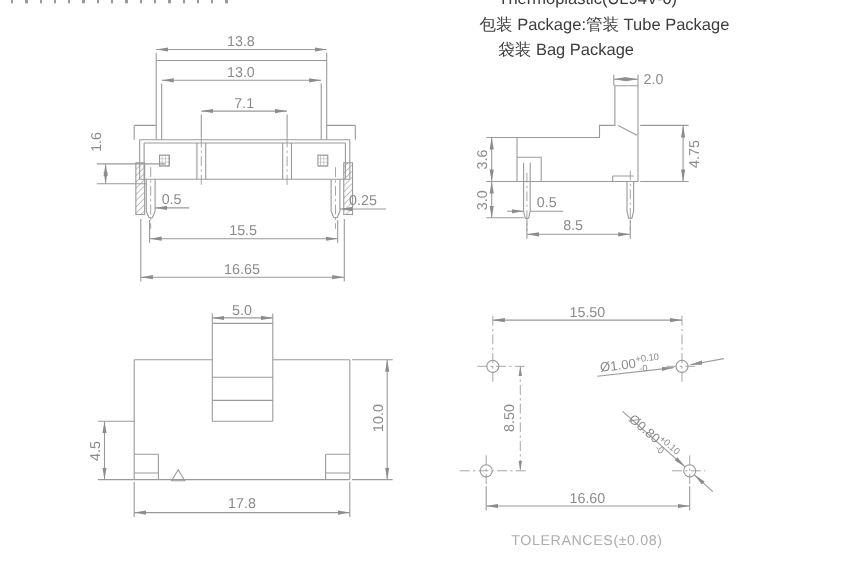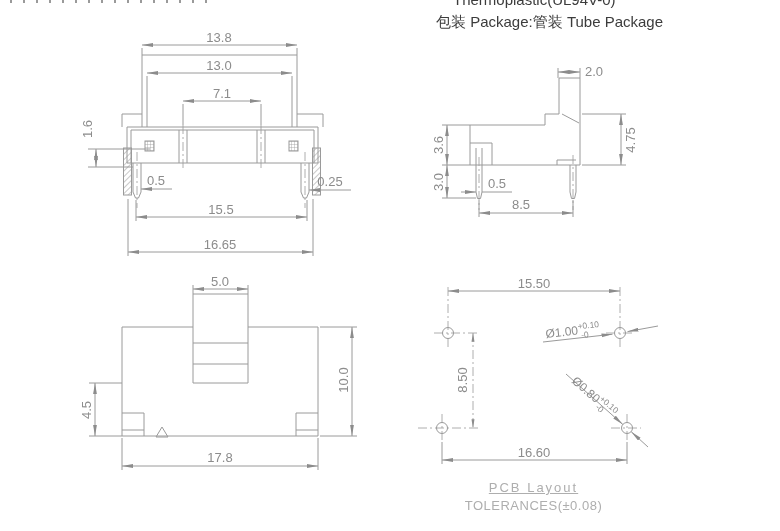--- a/index.html
+++ b/index.html
@@ -26,20 +26,21 @@
 <body>
 
 <div id="page">
 
   <div class="frag"></div>
 
   <div class="note-clip">
     <div class="inner">Thermoplastic(UL94V-0)</div>
   </div>
   <div class="note" style="left:436px;top:13px;">包装 Package:管装 Tube Package</div>
+  <div class="note" style="left:453px;top:36px;">袋装 Bag Package</div>
 
   <svg width="780" height="531" viewBox="0 0 780 531">
     <defs>
       <marker id="arrow" viewBox="0 0 11 4.4" refX="11" refY="2.2" markerWidth="11" markerHeight="4.4" orient="auto-start-reverse">
         <path d="M11,2.2 L0,0.3 L0,4.1 Z" fill="#8c8c8c"></path>
       </marker>
       <pattern id="hatch" patternUnits="userSpaceOnUse" width="4" height="4" patternTransform="rotate(45)">
         <line x1="0" y1="0" x2="0" y2="4" stroke="#9a9a9a" stroke-width="1.1"></line>
       </pattern>
       <pattern id="grid" patternUnits="userSpaceOnUse" width="3" height="3">
@@ -170,17 +171,16 @@
       </g>
       <g>
         <path class="ln" d="M566,374 L622.8,424.4" marker-end="url(#arrow)"></path>
         <path class="ln" d="M648,447 L631.2,431.7" marker-end="url(#arrow)"></path>
         <text class="ldr" x="571" y="382" transform="rotate(41 571 382)"><tspan>Ø0.80</tspan><tspan dy="-5" font-size="8.5">+0.10</tspan><tspan dy="9" dx="-19" font-size="8.5">-0</tspan></text>
       </g>
     </g>
   </svg>
 
   <div class="footer">
-    <div class="t1">PCB Layout</div>
     <div class="t2">TOLERANCES(±0.08)</div>
   </div>
 
 </div>
 
 </body></html>

